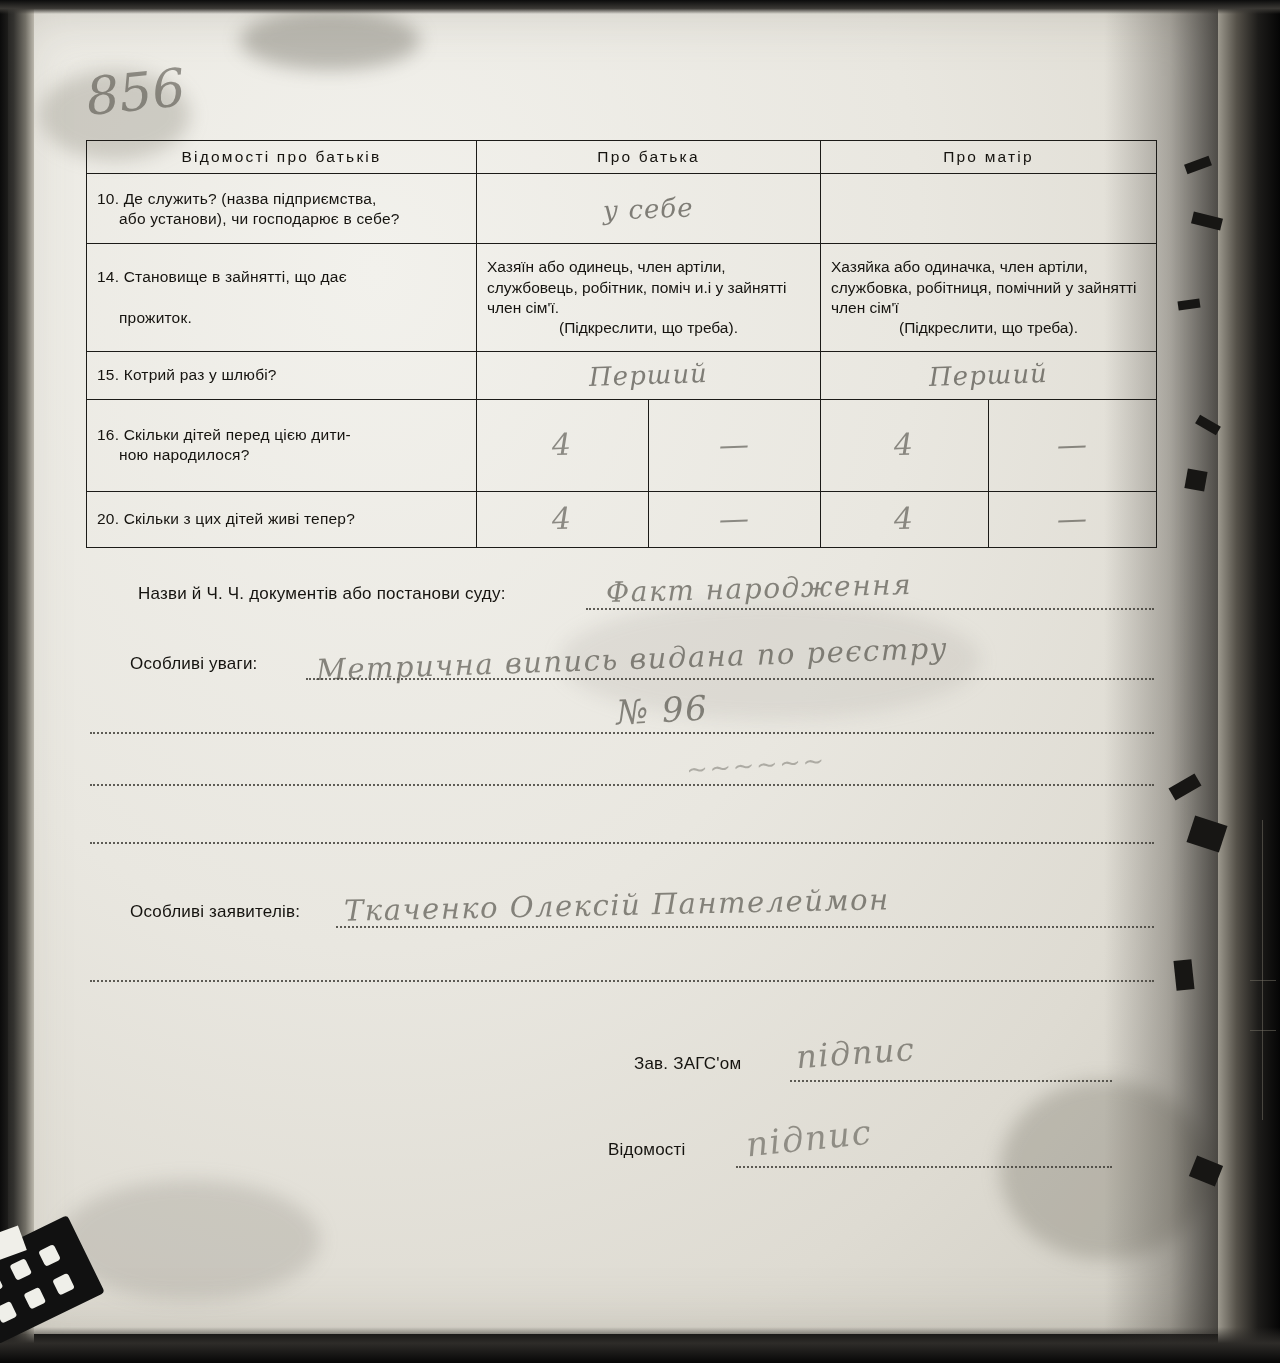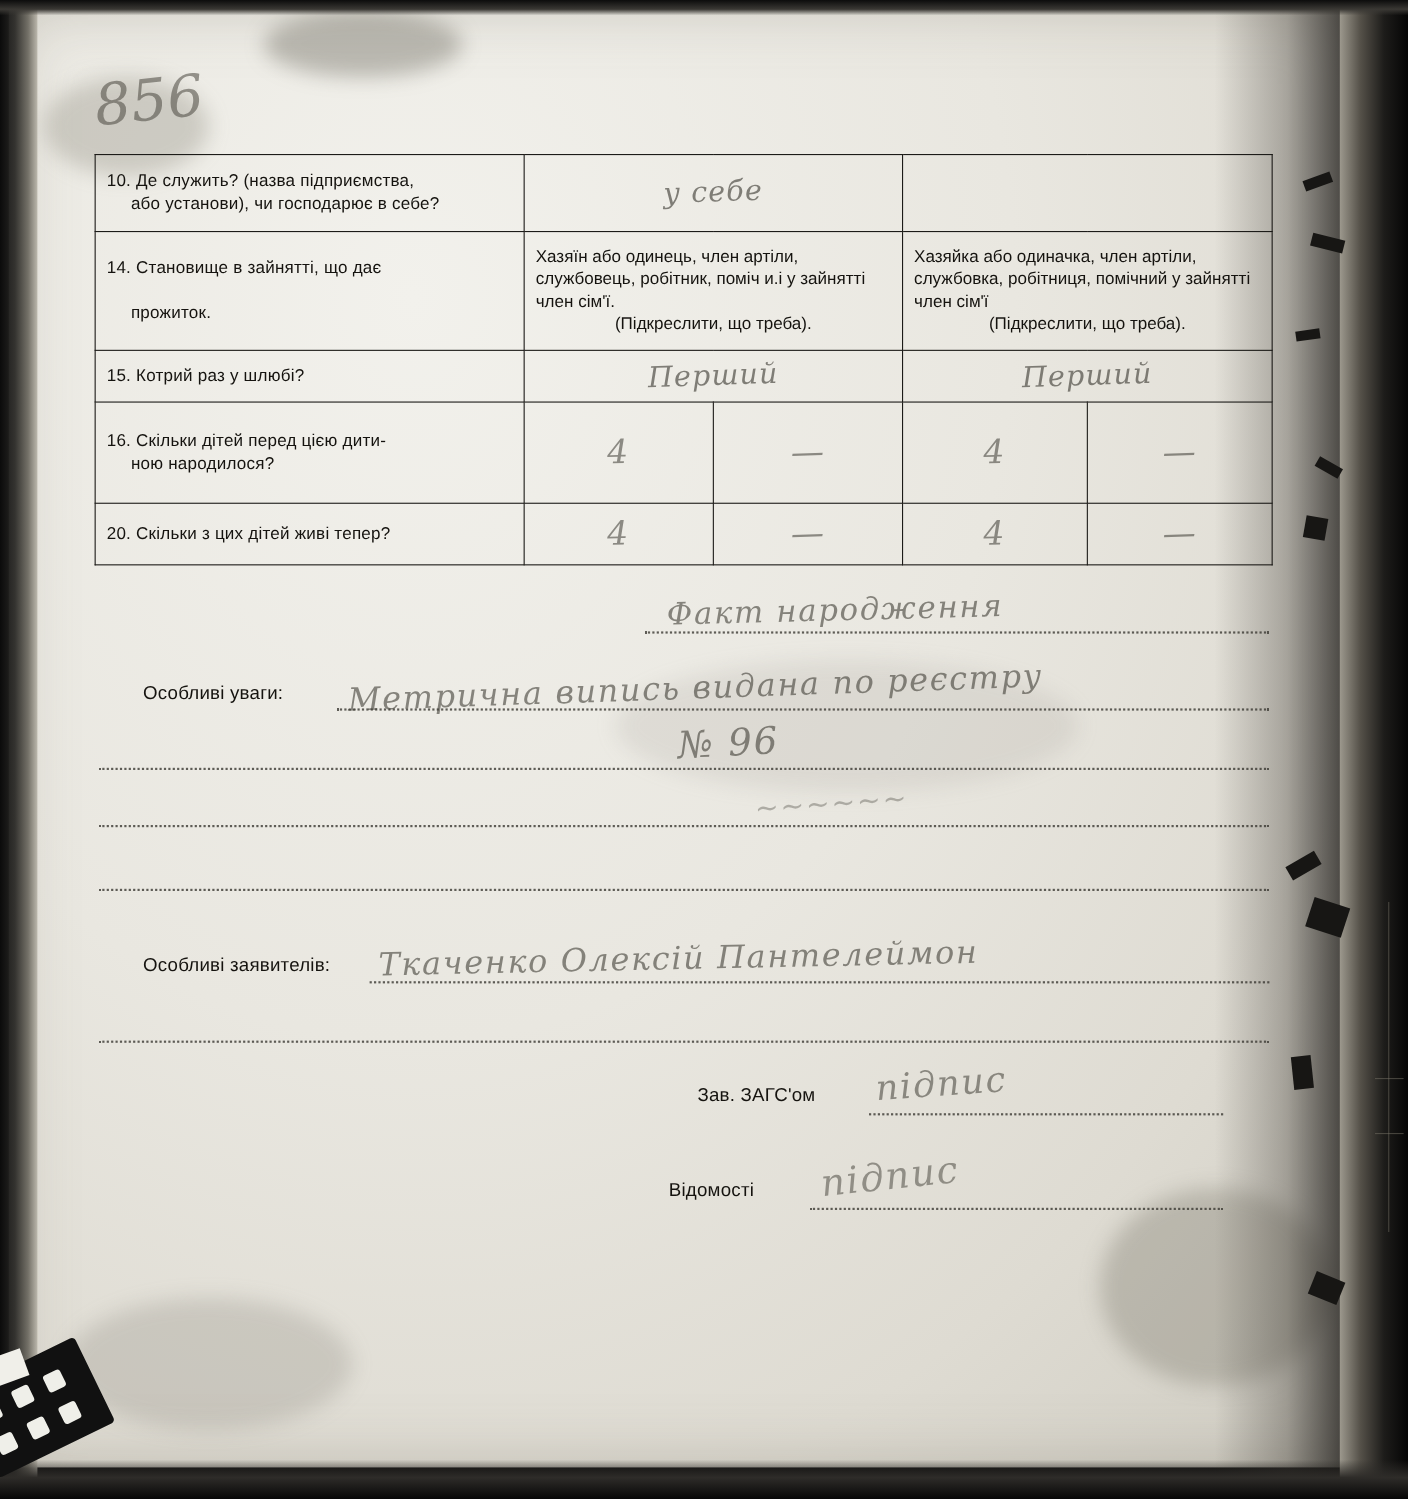--- a/index.html
+++ b/index.html
@@ -239,20 +239,25 @@
     <table class="maintable">
       <colgroup>
         <col style="width:390px">
         <col style="width:172px">
         <col style="width:172px">
         <col style="width:168px">
         <col style="width:168px">
       </colgroup>
 
       <tbody>
+          <tr class="hdr">
+        <td>Відомості про батьків</td>
+        <td colspan="2">Про батька</td>
+        <td colspan="2">Про матір</td>
+      </tr>
 
       <tr style="height:70px">
         <td class="label-cell">
           <span>10. Де служить? (назва підприємства,</span><br>
           <span style="padding-left:22px">або установи), чи господарює в себе?</span>
         </td>
         <td colspan="2" class="center">
           <span class="hand">у себе</span>
         </td>
         <td colspan="2" class="center">
@@ -319,20 +324,21 @@
         <td class="center">
           <span class="hand num">—</span>
         </td>
       </tr>
     </tbody>
       </table>
 
     <div class="lower">
 
       <div style="position:relative;height:48px;margin-top:14px">
+        <span class="lbl" style="position:absolute;left:52px;top:10px">Назви й Ч. Ч. документів або постанови суду:</span>
         <div class="dotline" style="position:absolute;left:500px;right:4px;top:34px"></div>
         <span class="hw-over" style="left:520px;top:-2px;font-size:28px;transform:rotate(-1.5deg)">Факт народження</span>
       </div>
 
 
       <div style="position:relative;height:60px;margin-top:10px">
         <span class="lbl" style="position:absolute;left:44px;top:22px">Особливі уваги:</span>
         <div class="dotline" style="position:absolute;left:220px;right:4px;top:46px"></div>
         <span class="hw-over" style="left:230px;top:10px;font-size:29px;transform:rotate(-2deg)">Метрична випись видана по реєстру</span>
       </div>
@@ -354,21 +360,21 @@
       <div class="sig-zone" style="position:relative;height:68px;margin-top:18px">
         <span class="lbl" style="position:absolute;left:44px;top:28px">Особливі заявителів:</span>
         <div class="dotline" style="position:absolute;left:250px;right:4px;top:52px"></div>
         <span class="hw-over" style="left:258px;top:14px;font-size:29px;transform:rotate(-1.2deg)">Ткаченко Олексій Пантелеймон</span>
       </div>
 
       <div style="position:relative;height:50px">
         <div class="dotline" style="position:absolute;left:4px;right:4px;top:38px"></div>
       </div>
 
-      <div style="position:relative;height:66px;">
+      <div style="position:relative;height:66px;margin-top:34px">
         <span class="lbl" style="position:absolute;left:548px;top:28px">Зав. ЗАГС'ом</span>
         <div class="dotline" style="position:absolute;left:704px;right:46px;top:54px"></div>
         <span class="hw-over" style="left:710px;top:8px;font-size:32px;transform:rotate(-4deg);opacity:.55">підпис</span>
       </div>
 
       <div style="position:relative;height:66px;margin-top:22px">
         <span class="lbl" style="position:absolute;left:522px;top:26px">Відомості</span>
         <div class="dotline" style="position:absolute;left:650px;right:46px;top:52px"></div>
         <span class="hw-over" style="left:660px;top:4px;font-size:34px;transform:rotate(-6deg);opacity:.5">підпис</span>
       </div>

